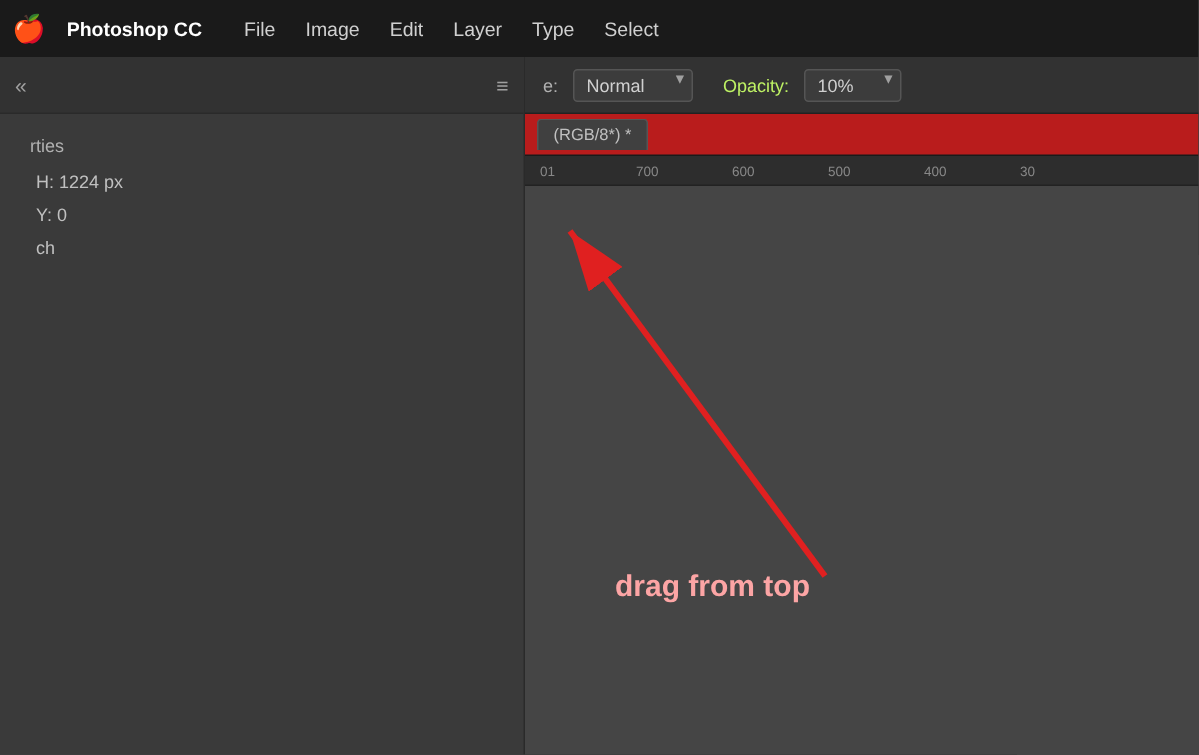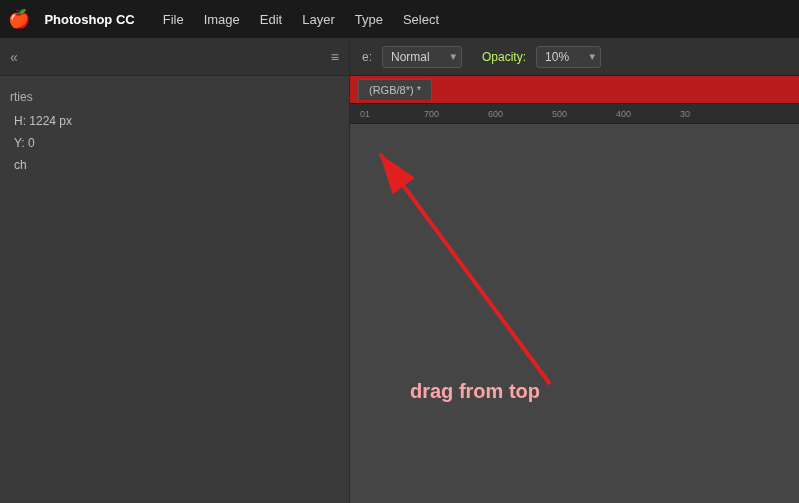--- a/index.html
+++ b/index.html
@@ -76,21 +76,21 @@
       color: #a0a0a0;
       cursor: pointer;
     }
     .hamburger-icon {
       font-size: 14px;
       color: #a0a0a0;
       cursor: pointer;
     }
 
     .left-panel-content {
-      padding: 14px 10px;
+      padding: 14px 20px;
       flex: 1;
     }
     .panel-section-title {
       font-size: 12px;
       color: #b0b0b0;
       margin-bottom: 10px;
     }
     .panel-row {
       font-size: 12px;
       color: #c0c0c0;
@@ -128,21 +128,20 @@
       padding: 3px 24px 3px 8px;
       border-radius: 3px;
       appearance: none;
       -webkit-appearance: none;
       cursor: pointer;
       position: relative;
     }
     .select-wrapper {
       position: relative;
       display: inline-flex;
-      align-items: center;
     }
     .select-wrapper::after {
       content: '▾';
       position: absolute;
       right: 6px;
       color: #a0a0a0;
       font-size: 11px;
       pointer-events: none;
     }
     .opacity-label {

